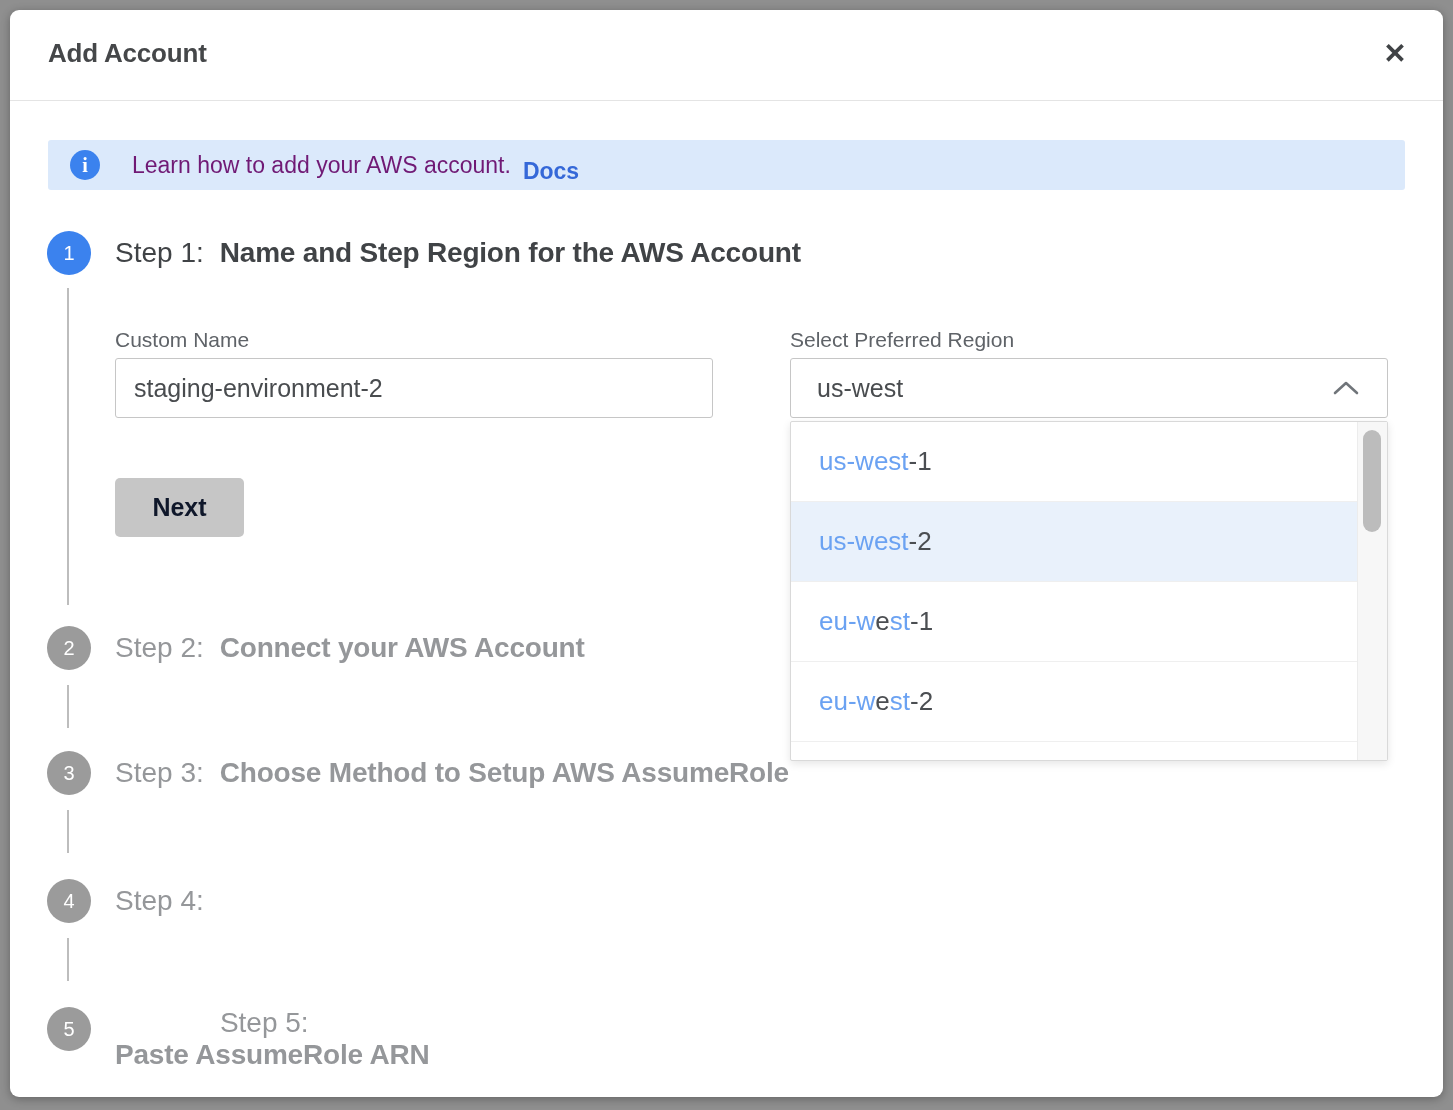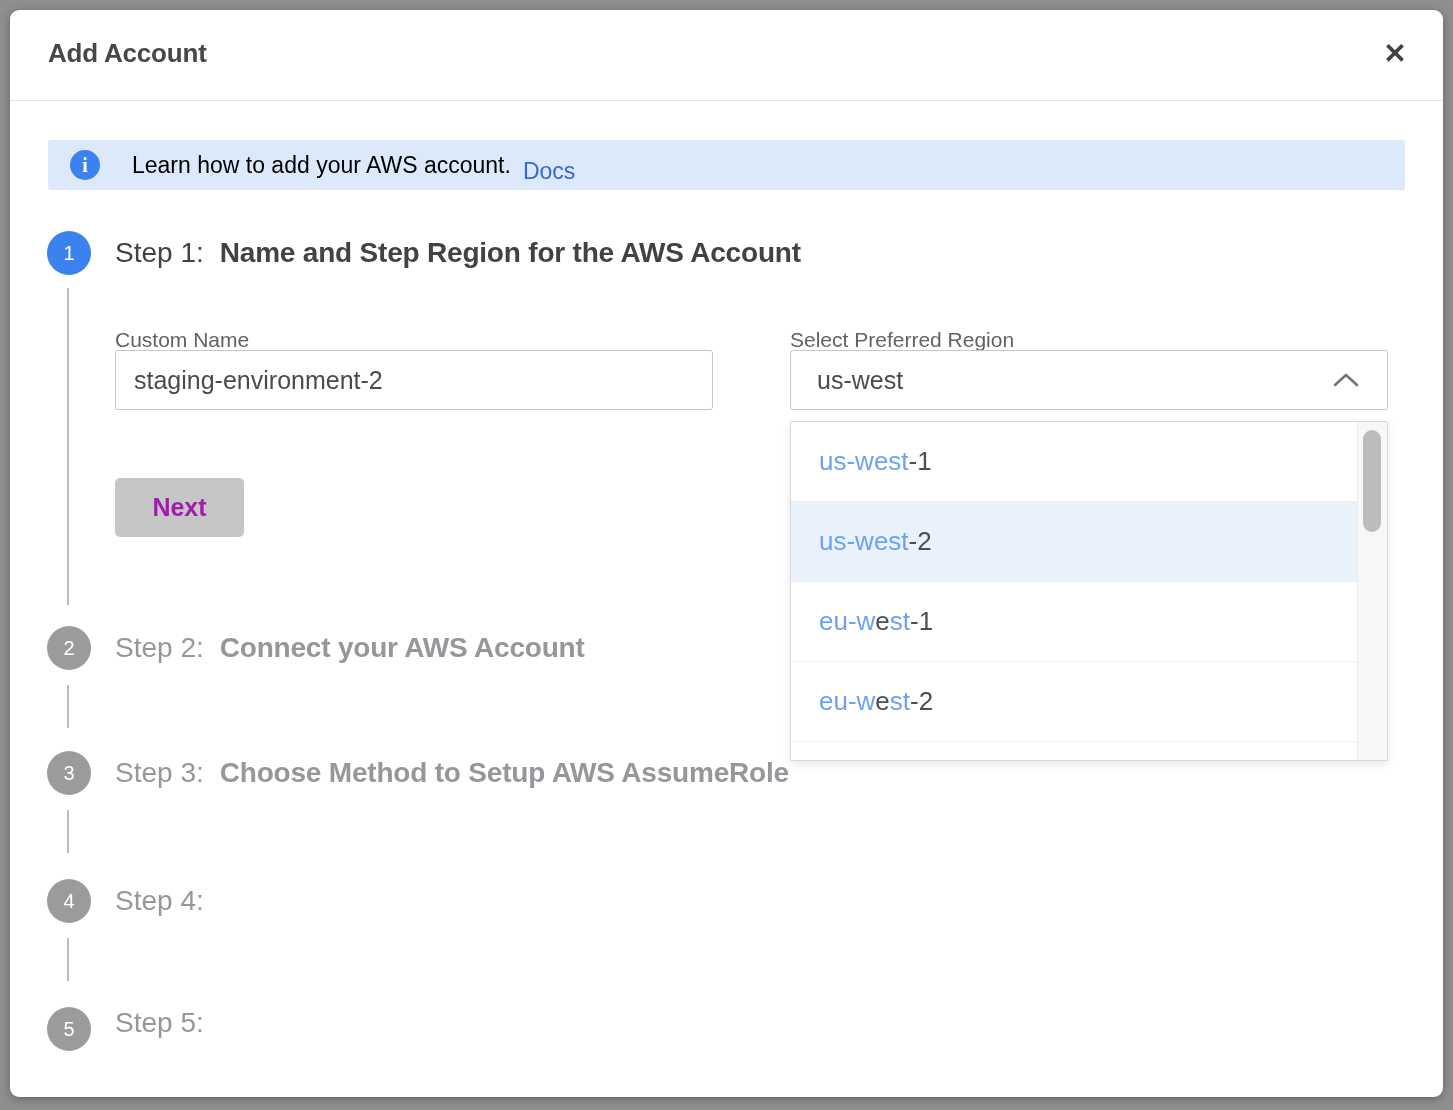--- a/index.html
+++ b/index.html
@@ -37,54 +37,54 @@
     position: absolute; left: 38px; top: 130px; width: 1357px; height: 50px;
     border-radius: 3px; display: flex; align-items: center;
   }
   .banner-icon {
     width: 30px; height: 30px; border-radius: 50%;
     margin-left: 22px; flex: 0 0 30px;
     color: #ffffff; font-size: 20px; font-weight: 700;
     font-family: "Liberation Serif", "DejaVu Serif", serif;
     display: flex; align-items: center; justify-content: center;
   }
-  .banner-text { margin-left: 32px; font-size: 23px; color: #000000; }
-  .banner-link { margin-left: 12px; font-size: 23px; font-weight: 400; text-decoration: none; margin-top: 13px; }
+  .banner-text { margin-left: 32px; font-size: 23px; color: #701a75; }
+  .banner-link { margin-left: 12px; font-size: 23px; font-weight: 700; text-decoration: none; margin-top: 13px; }
 
   
   .step-circle {
     position: absolute; left: 37px; width: 44px; height: 44px; border-radius: 50%;
     color: #fff; font-size: 20px;
     display: flex; align-items: center; justify-content: center;
   }
   .step-heading {
     position: absolute; left: 105px; height: 44px;
     display: flex; align-items: center;
     font-size: 28px; white-space: pre; text-align: center;
   }
   .step-heading .prefix { font-weight: 400; margin-right: 16px; }
   .step-heading .title  { font-weight: 700; letter-spacing: -0.2px; }
   .connector { position: absolute; left: 57px; width: 2px; background: #bdbdbd; }
 
   
   .field-label { position: absolute; top: 318px; font-size: 21px; color: #5f6368; }
   .text-input, .select-box {
-    position: absolute; top: 340px; height: 60px;
+    position: absolute; top: 348px; height: 60px;
     background: #fff; border: 1px solid #c6c6c6; border-radius: 3px;
     font-size: 25px; color: #494c4f;
   }
   .text-input { left: 105px; width: 598px; padding: 0 18px; outline: none; font-family: inherit; }
   .select-box { left: 780px; width: 598px; display: flex; align-items: center; cursor: pointer; }
   .select-value { margin-left: 26px; }
   .chevron-icon { position: absolute; right: 28px; top: 20px; width: 26px; height: 18px; }
 
   .next-btn {
     position: absolute; left: 105px; top: 468px; width: 129px; height: 59px;
     background: #c6c6c6; border: none; border-radius: 5px;
-    color: #a21caf; font-size: 25px; font-weight: 700; font-family: inherit;
+    color: #0f172a; font-size: 25px; font-weight: 700; font-family: inherit;
     cursor: default;
   }
 
   
   .dropdown {
     position: absolute; left: 780px; top: 411px; width: 598px; height: 340px;
     background: #ffffff; border: 1px solid #d9d9d9; border-radius: 2px;
     box-shadow: 0 3px 8px rgba(0,0,0,0.10);
   }
   .option-row {
@@ -183,16 +183,16 @@
     </div>
   <div class="step-heading" style="top: 869px; color: rgb(149, 151, 154); gap: 40px;">
     <span class="prefix">Step 4:</span>
   </div>
   <div class="connector" style="top:928px;height:43px"></div>
 
   <div class="step-circle" style="top: 997px; background: rgb(155, 155, 155);">
       <span>5</span>
     </div>
   <div class="step-heading" style="top: 997px; color: rgb(149, 151, 154); flex-direction: column;">
-    <span class="prefix">Step 5:</span>
+    <span class="prefix">Step 5:</span><span class="title">Paste AssumeRole ARN</span>
   </div>
 
 </div>
 
 </body></html>

